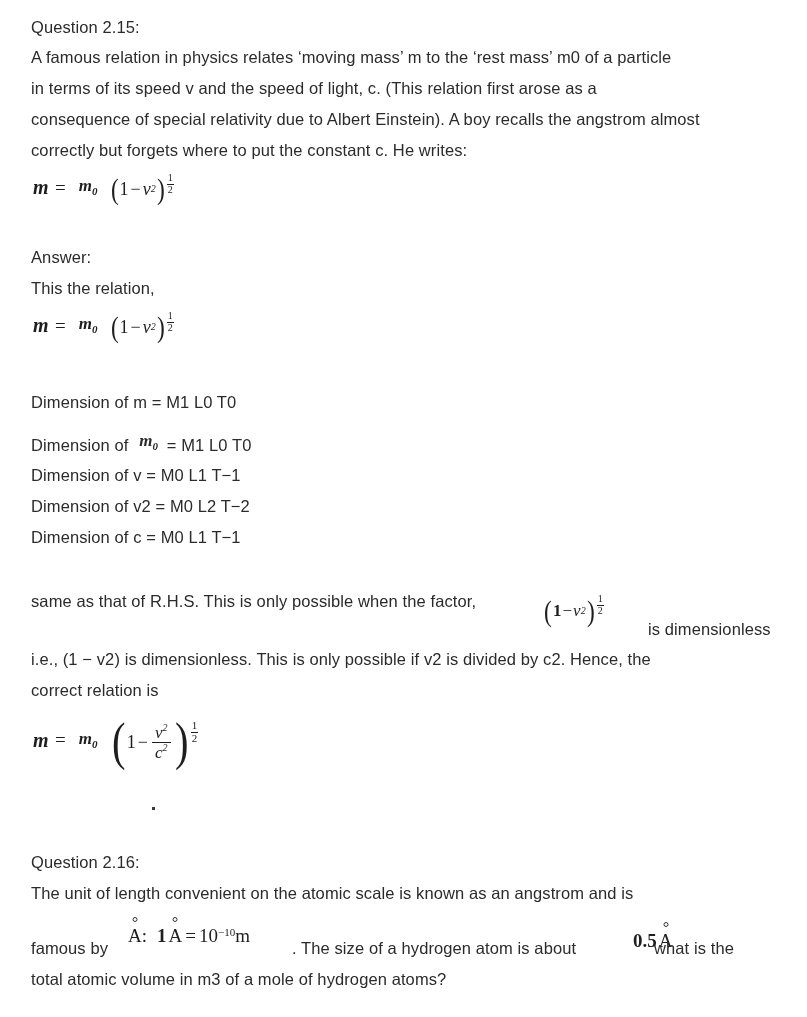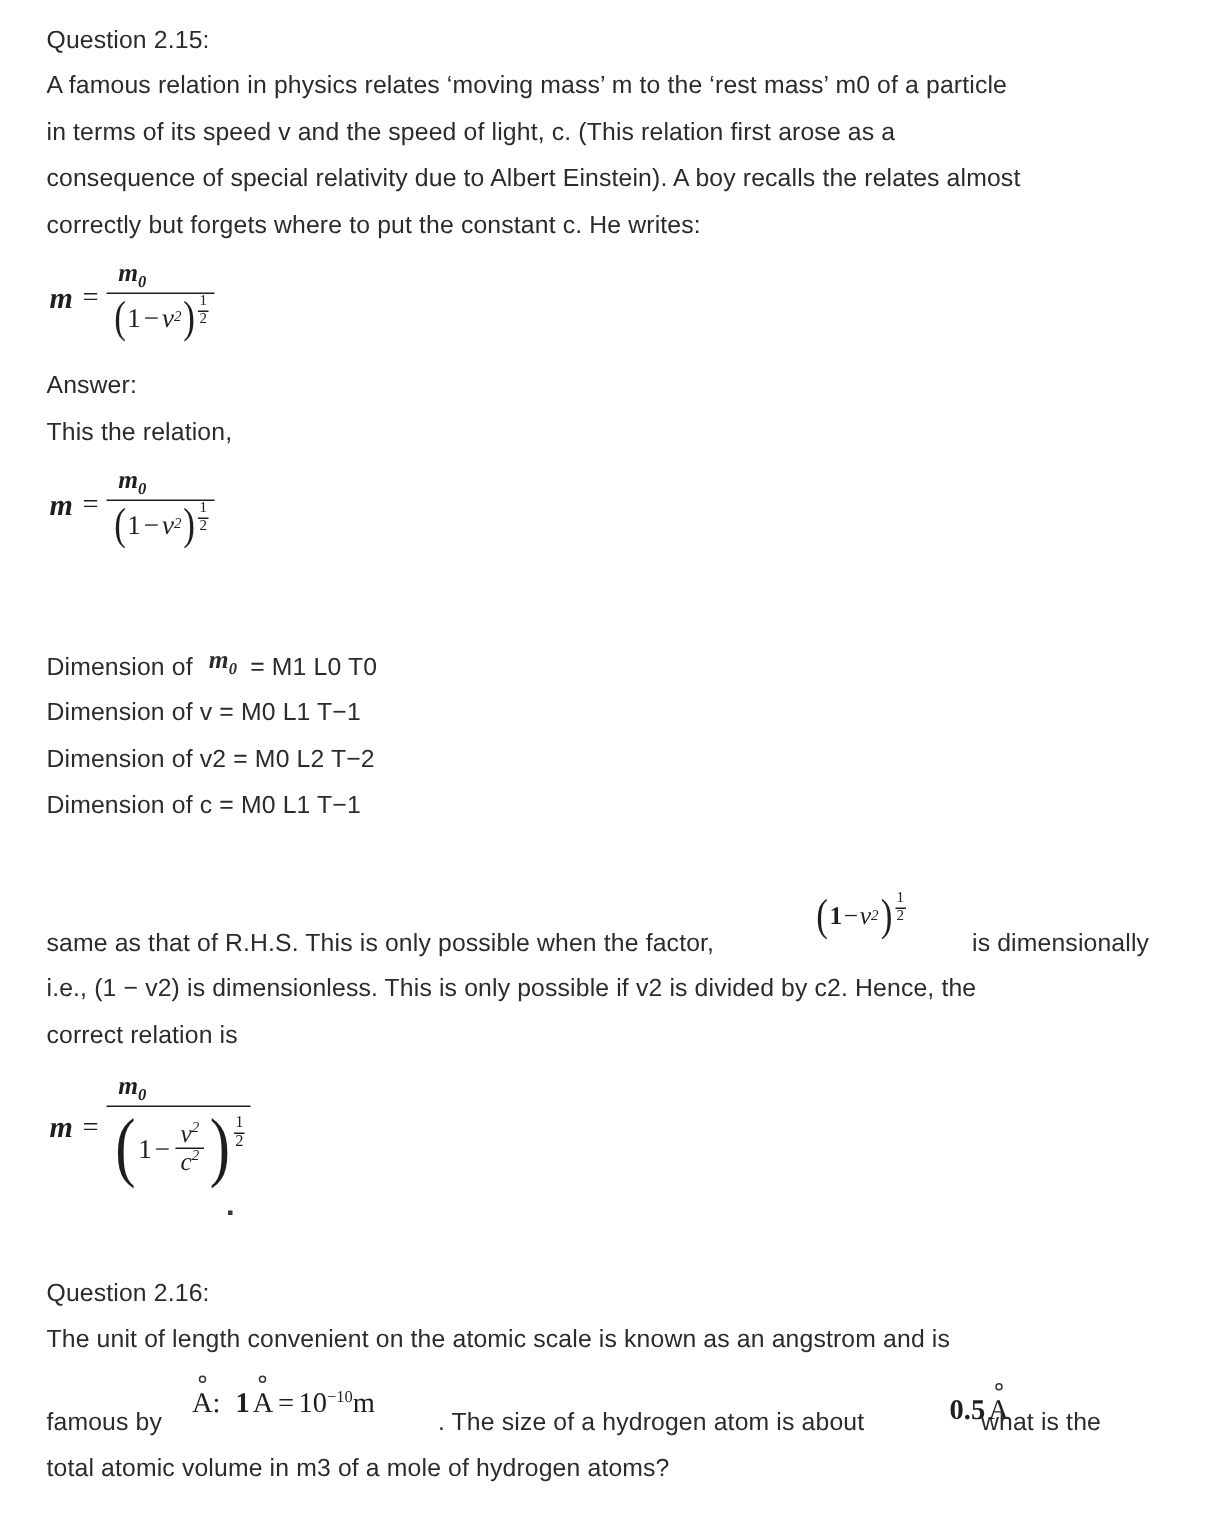--- a/index.html
+++ b/index.html
@@ -53,21 +53,21 @@
     letter-spacing: .5px;
   }
   .eqsign {
     font-family: "Liberation Serif", serif;
     font-style: normal;
     font-size: 19px;
     margin: 0 5px 0 6px;
   }
   .frac {
     display: inline-flex;
-    flex-direction: column;
+    align-items: center;
     vertical-align: middle;
   }
   .frac > .num {
     padding: 0 8px 1px 8px;
     line-height: 1;
   }
   .frac > .bar {
     width: 100%;
     height: 1px;
     background: #1e1e1e;
@@ -167,21 +167,21 @@
 </style>
 </head>
 <body>
 
 <div class="page">
 
   <div class="txt" style="top:18px;">Question 2.15:</div>
 
   <div class="txt" style="top:48px;">A famous relation in physics relates ‘moving mass’ m to the ‘rest mass’ m0 of a particle</div>
   <div class="txt" style="top:79px;">in terms of its speed v and the speed of light, c. (This relation first arose as a</div>
-  <div class="txt" style="top:110px;">consequence of special relativity due to Albert Einstein). A boy recalls the relates almost</div>
+  <div class="txt" style="top:110px;">consequence of special relativity due to Albert Einstein). A boy recalls the angstrom almost</div>
   <div class="txt" style="top:141px;">correctly but forgets where to put the constant c. He writes:</div>
 
   <div class="math eq" style="left:33px; top:173px;">
     <span class="lhs">m</span>
     <span class="eqsign">=</span>
     <span class="frac">
       <span class="num">
         <span class="m0"><span>m</span><sub>0</sub></span>
       </span>
       <span class="bar"></span>
@@ -225,33 +225,34 @@
         <span class="paren">)</span>
         <span class="halfexp" style="align-self:flex-start; margin-top:-2px;">
           <span>1</span>
           <span class="hbar"></span>
           <span>2</span>
         </span>
       </span>
     </span>
   </div>
 
+  <div class="txt" style="top:393px;">Dimension of m = M1 L0 T0</div>
 
   <div class="txt" style="top:436px;">
     <span>Dimension of</span>
     <span class="m0" style="position:relative; top:-5px; margin:0 4px 0 6px;"><span>m</span><sub>0</sub></span>
     <span>= M1 L0 T0</span>
   </div>
 
   <div class="txt" style="top:466px;">Dimension of v = M0 L1 T−1</div>
   <div class="txt" style="top:497px;">Dimension of v2 = M0 L2 T−2</div>
   <div class="txt" style="top:528px;">Dimension of c = M0 L1 T−1</div>
 
 
-  <div class="txt" style="top:620px;">
+  <div class="txt" style="top:592px;">
     <span>same as that of R.H.S. This is only possible when the factor,</span>
   </div>
 
   <div class="math" style="left:543px; top:597px;">
     <span class="den" style="display:flex; align-items:center;">
       <span class="paren">(</span>
       <span class="inner" style="font-size:17px;">
         <span class="mbold">1</span>
           <span style="margin:0 1px">−</span>
           <span class="v">v</span>
@@ -259,21 +260,21 @@
       </span>
       <span class="paren">)</span>
       <span class="halfexp" style="align-self:flex-start; margin-top:-3px;">
         <span>1</span>
         <span class="hbar"></span>
         <span>2</span>
       </span>
     </span>
   </div>
 
-  <div class="txt" style="left:648px; top:620px;">is dimensionally</div>
+  <div class="txt" style="left:648px; top:620px;">is dimensionless</div>
 
   <div class="txt" style="top:650px;">i.e., (1 − v2) is dimensionless. This is only possible if v2 is divided by c2. Hence, the</div>
   <div class="txt" style="top:681px;">correct relation is</div>
 
   <div class="math eq" style="left:33px; top:715px;">
     <span class="lhs">m</span>
     <span class="eqsign">=</span>
     <span class="frac">
       <span class="num">
         <span class="m0"><span>m</span><sub>0</sub></span>

